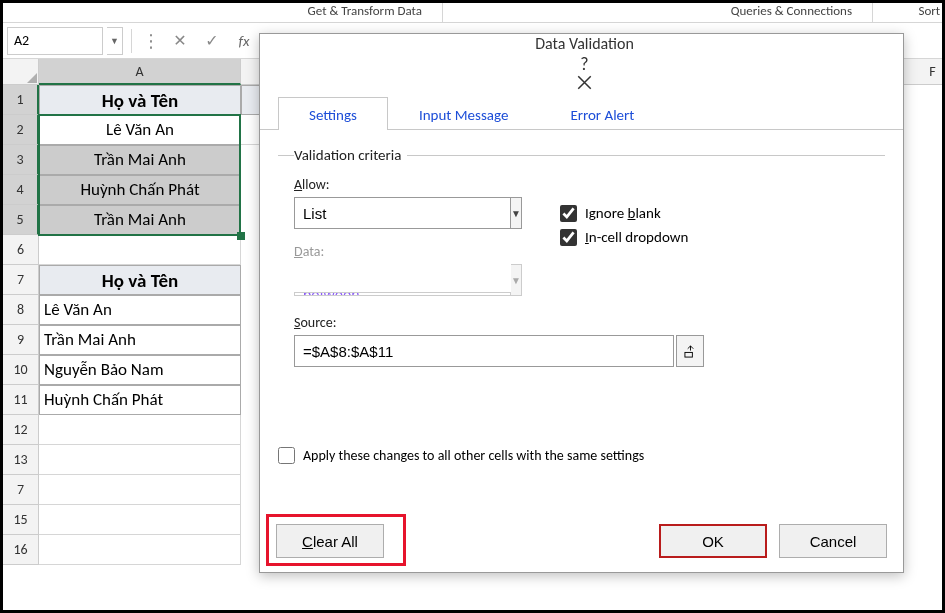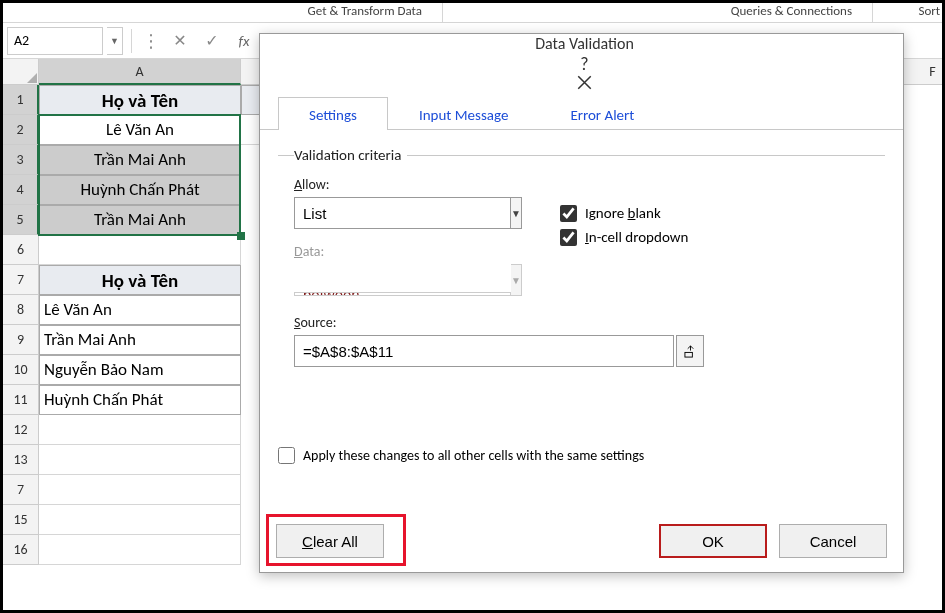--- a/index.html
+++ b/index.html
@@ -56,21 +56,21 @@
     .tab { padding: 8px 30px 6px; font-size: 15px; color: #1d4ed8; border: 1px solid transparent; border-bottom: none; position: relative; top: 1px; margin-top: 18px; }
     .tab.active { border-color: #c8c8c8; background: #fff; }
 
     .dlg-body { padding: 16px 18px 0 18px; }
     fieldset.criteria { border: none; border-top: 1px solid #c8c8c8; padding: 12px 0 0 16px; margin: 0; }
     fieldset.criteria legend { padding: 0 6px 0 0; color: #222; font-size: 15px; }
     .lbl { width: 100%; color: #222; margin-bottom: 4px; }
     .u { text-decoration: underline; }
     .combo { display: flex; width: 211px; height: 32px; }
     .combo input { flex: 1; border: 1px solid #999; padding: 0 8px; font-size: 15px; outline: none; }
-    .combo input:disabled { color: #7f1d1d; background: #fff; border-color: #ccc; margin-top: 28px; }
+    .combo input:disabled { color: #8b5cf6; background: #fff; border-color: #ccc; margin-top: 28px; }
     .combo .dd { width: 30px; border: 1px solid #999; border-left: none; display: flex; align-items: center; justify-content: center; background: #f4f4f4; color: #444; font-size: 10px; }
     .combo.disabled .dd { border-color: #ccc; color: #aaa; }
 
     .cols { display: flex; gap: 30px; }
     .left-col { width: 236px; }
     .right-col { padding-top: 22px; }
 
     .chk { display: flex; align-items: center; gap: 8px; margin: 6px 0; font-size: 15px; }
     .chk input[type="checkbox"] { width: 17px; height: 17px; accent-color: #333; }
 

